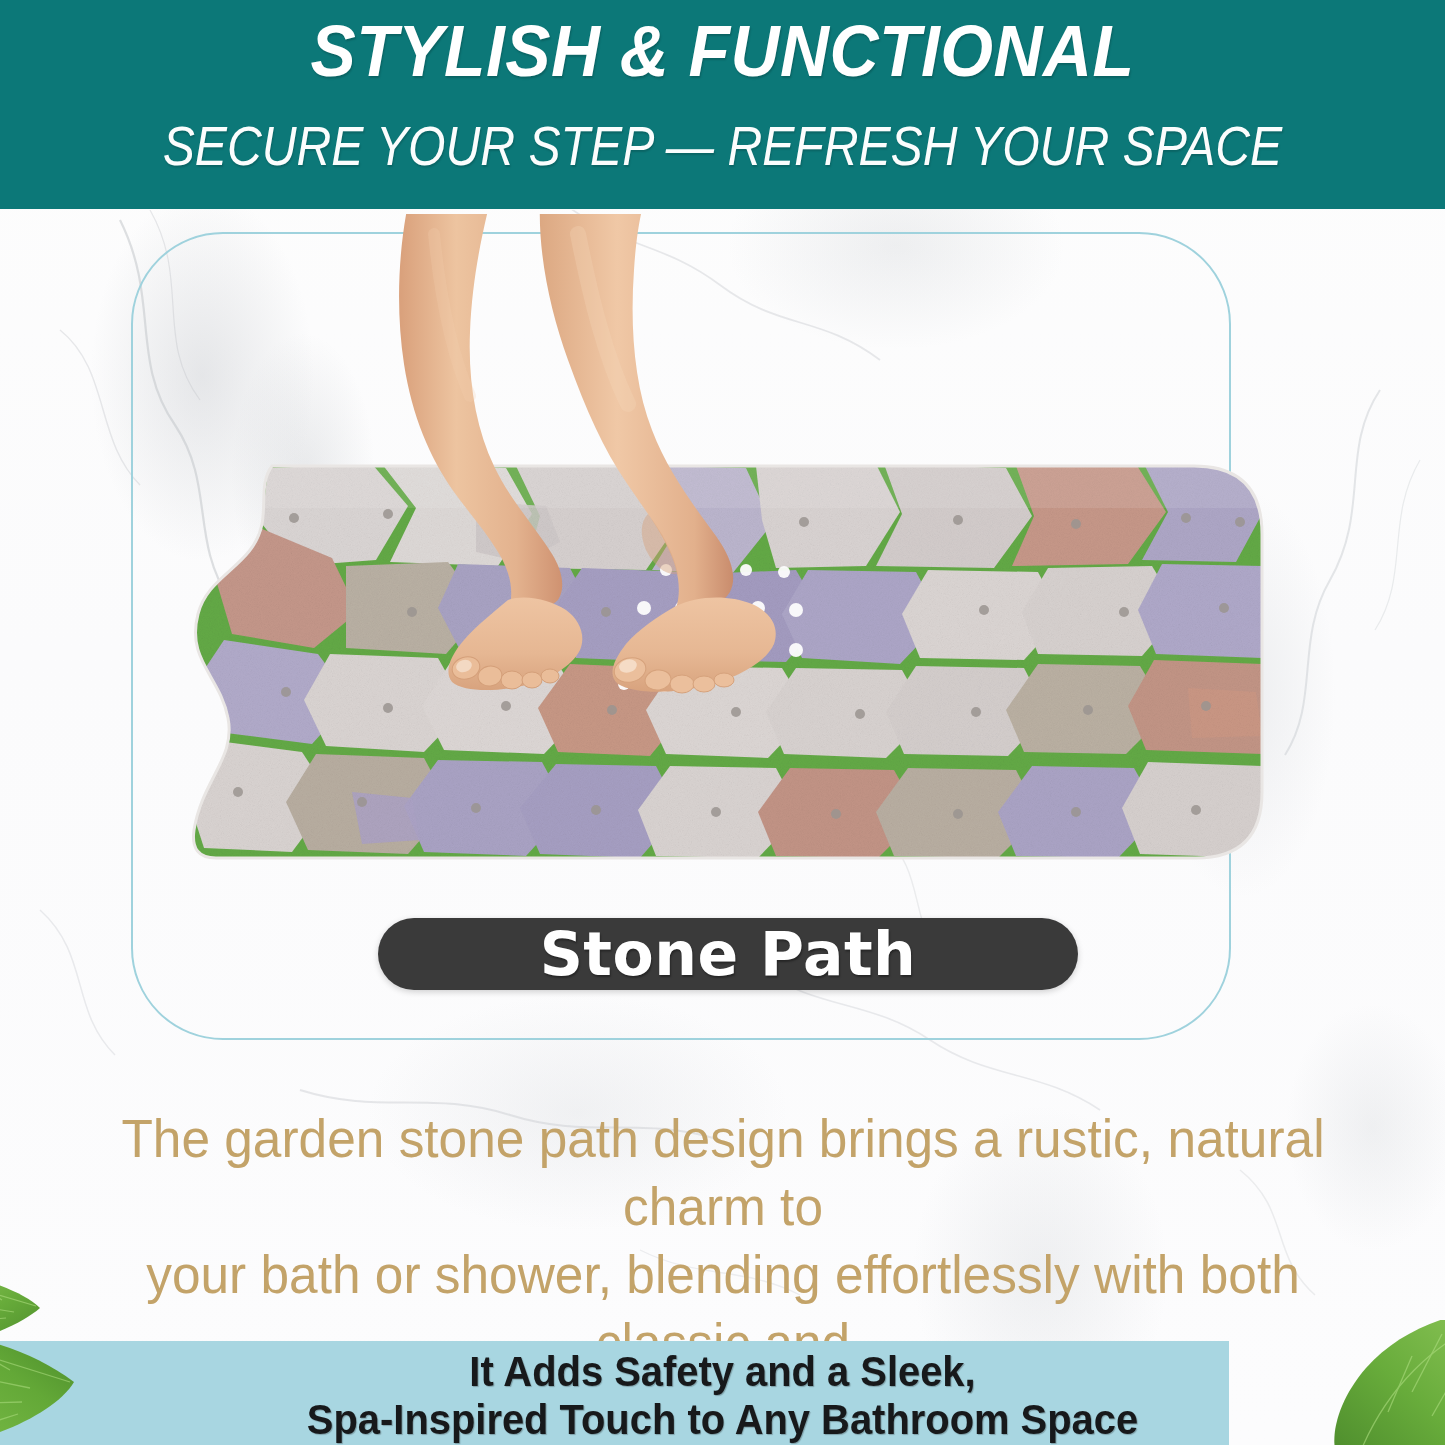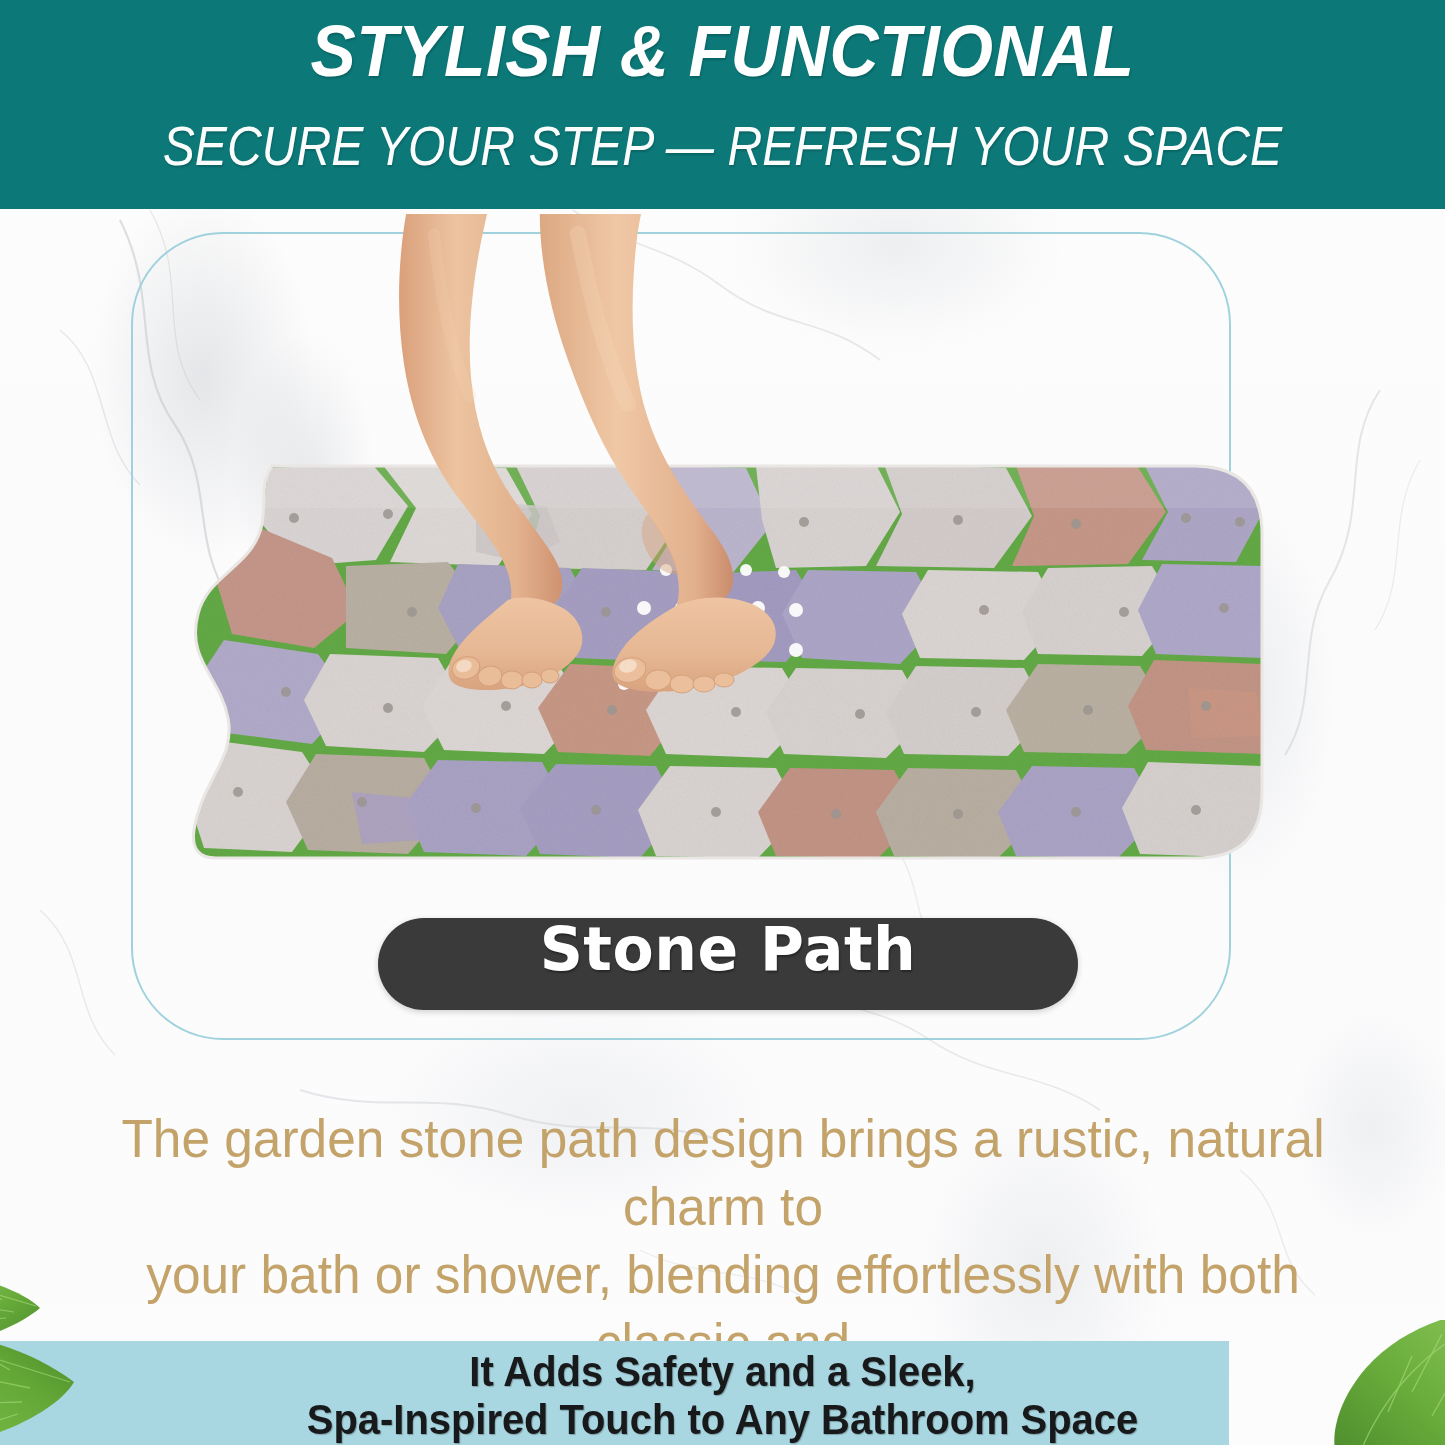--- a/index.html
+++ b/index.html
@@ -67,23 +67,23 @@
   
   .legs{position:absolute;left:390px;top:214px;width:400px;height:480px;}
   .legs svg{display:block;}
 
   
   .mat-wrap{position:absolute;left:176px;top:462px;width:1090px;height:400px;}
   .mat-wrap svg{display:block;}
 
   
   .badge{
-    position:absolute;left:378px;top:918px;width:700px;height:92px;
+    position:absolute;left:378px;top:918px;width:700px;height:72px;
     background:#3a3a3a;border-radius:46px;
-    display:flex;justify-content:center;
+    display:flex;align-items:center;justify-content:center;
     box-shadow:0 2px 6px rgba(0,0,0,.18);
   }
   .badge-label{
     color:#ffffff;font-size:60px;font-weight:bold;line-height:62px;
     letter-spacing:.5px;
     font-family:"DejaVu Sans","Liberation Sans",sans-serif;
     text-shadow:1px 2px 2px rgba(0,0,0,.35);
     white-space:nowrap;
   }
 

